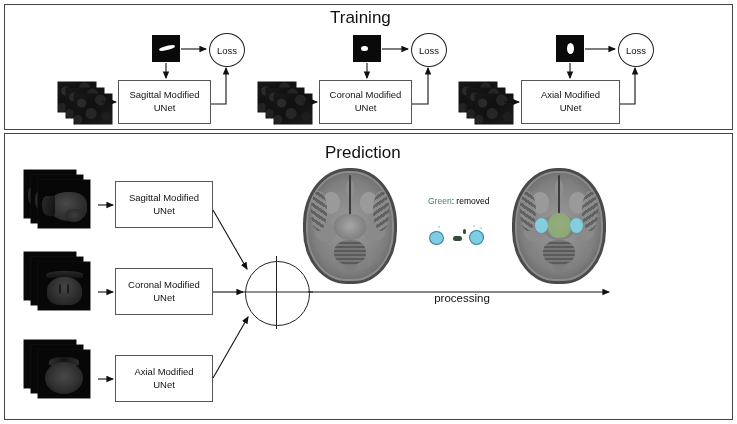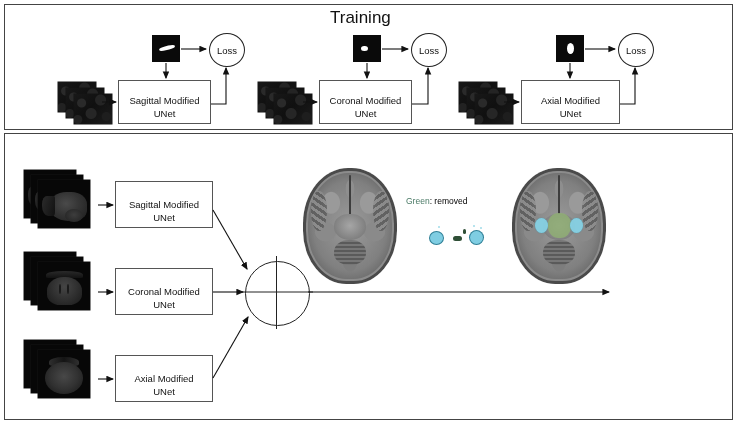--- a/index.html
+++ b/index.html
@@ -8,21 +8,21 @@
 
   
   .panel{position:absolute;border:1px solid #444;background:#fff;box-sizing:border-box;}
   #training-panel{left:4px;top:4px;width:729px;height:126px;}
   #prediction-panel{left:4px;top:133px;width:729px;height:287px;}
 
   .section-title{position:absolute;font-size:17px;color:#111;white-space:nowrap;}
 
   
   .box{position:absolute;border:1px solid #555;background:#fff;box-sizing:border-box;
-       display:flex;align-items:flex-end;justify-content:center;text-align:center;
+       display:flex;align-items:center;justify-content:center;text-align:center;
        font-size:9.5px;line-height:1.35;color:#111;padding:2px;}
   .box.pred{font-size:9.5px;}
 
   
   .loss{position:absolute;border:1.3px solid #222;border-radius:50%;background:#fff;
         display:flex;align-items:center;justify-content:center;font-size:9.5px;color:#111;}
 
   
   .mask{position:absolute;background:#0a0a0a;overflow:hidden;}
   .mask .les{position:absolute;background:#fff;}
@@ -193,20 +193,21 @@
   <div class="mask" style="left:556px;top:35px;width:28px;height:27px;">
     <div class="les" style="left:38%;top:28%;width:26%;height:42%;border-radius:50%;"></div>
   </div>
 
   <div class="loss" style="left:618px;top:33px;width:34px;height:32px;">
     <span>Loss</span>
   </div>
 
   <div class="panel" id="prediction-panel"></div>
 
+  <div class="section-title" style="left:325px;top:143px;">Prediction</div>
 
   <div class="stack" style="left:24px;top:170px;width:72px;height:60px;">
     <div class="sl" style="left:0;top:0;width:52px;height:48px;">
         <div class="mri sag">
           <div class="brain"></div>
           <div class="cb"></div>
           <div class="face"></div>
         </div>
       </div>
     <div class="sl" style="left:7px;top:5px;width:52px;height:48px;">
@@ -299,21 +300,21 @@
 
 
   <div class="bigbrain" style="left:303px;top:168px;width:94px;height:116px;">
     <div class="g1"></div>
       <div class="g2"></div>
     <div class="fiss"></div>
     <div class="mid"></div>
     <div class="cer"></div>
   </div>
 
-  <div class="legend-txt" style="left:406px;top:196px;text-align:right;">
+  <div class="legend-txt" style="left:428px;top:196px;text-align:right;">
     <span style="color:#4a7a66;">Green</span><span>: </span><span>removed</span>
   </div>
 
   <div style="position:absolute;left:428px;top:224px;width:60px;height:24px;">
     <div class="blob cyan" style="left:2px;top:8px;width:13px;height:12px;"></div>
     <div class="blob green" style="left:25px;top:12px;width:9px;height:5px;border-radius:3px;"></div>
     <div class="blob green" style="left:35px;top:5px;width:3px;height:5px;border-radius:2px;"></div>
     <div class="blob cyan" style="left:42px;top:7px;width:13px;height:13px;"></div>
     <div class="blob tiny" style="left:10px;top:2px;width:2px;height:2px;"></div>
     <div class="blob tiny" style="left:45px;top:1px;width:2px;height:2px;"></div>
@@ -325,20 +326,21 @@
       <div class="g2"></div>
     <div class="fiss"></div>
     <div class="mid"></div>
     <div class="cer"></div>
     <div class="seg green" style="left:38%;top:39%;width:25%;height:21%;border-radius:45%;"></div>
     <div class="seg cyan" style="left:24%;top:43%;width:14%;height:13%;"></div>
     <div class="seg cyan" style="left:62%;top:43%;width:14%;height:13%;"></div>
   </div>
 
   <div class="lbl2" style="left:392px;top:291px;width:140px;">
+    <div>processing</div>
   </div>
 
 
   <svg class="wires" viewBox="0 0 737 424">
     <defs>
       <marker id="ah" markerWidth="7" markerHeight="7" refX="6" refY="3" orient="auto">
         <path d="M0,0 L7,3 L0,6 z" fill="#111"></path>
       </marker>
     </defs>
     <g stroke="#111" stroke-width="1.1" fill="none" marker-end="url(#ah)">

